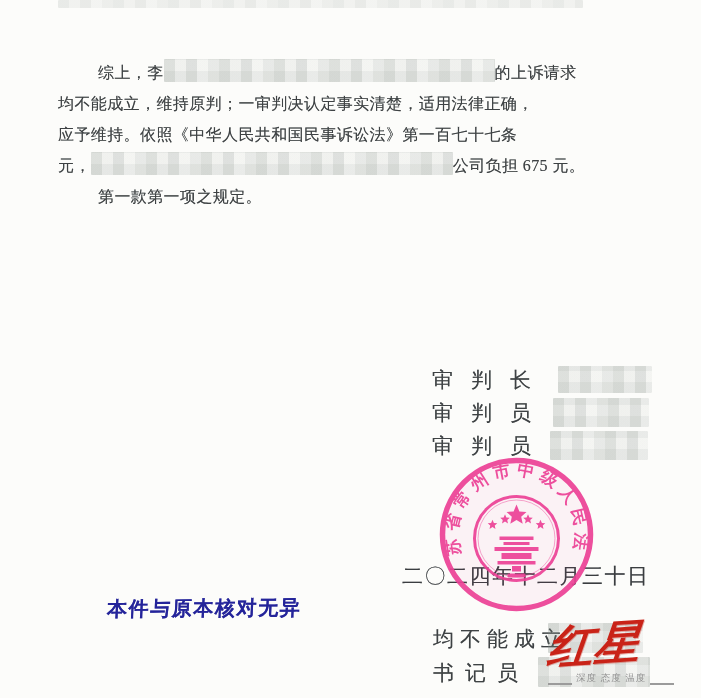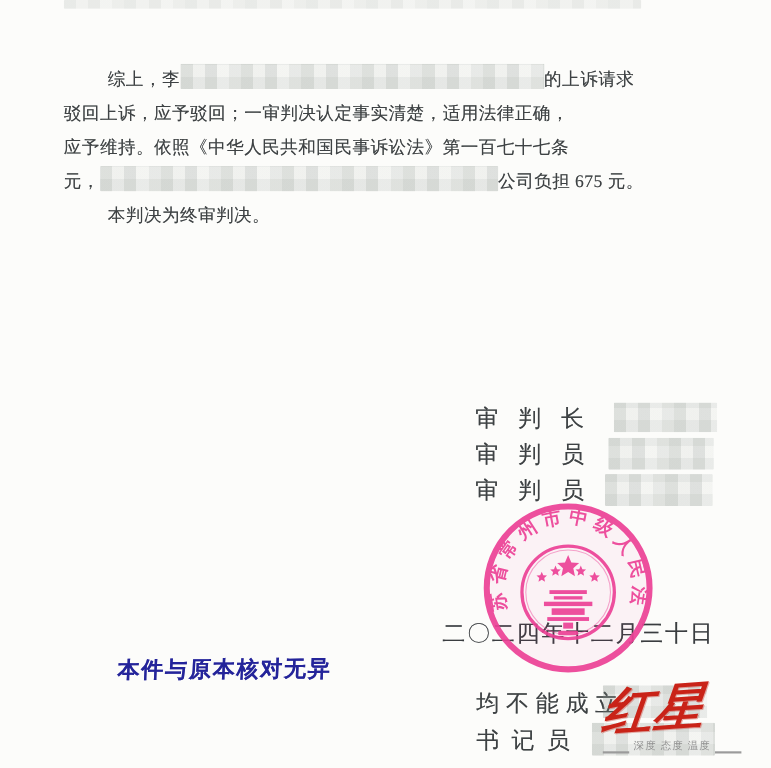--- a/index.html
+++ b/index.html
@@ -62,24 +62,24 @@
 </style>
 </head>
 <body>
 
 <div class="page">
 
   <div class="mosaic top-strip"></div>
 
   <div class="body-text">
     <div class="line indent"><span>综上，李</span><span class="mosaic m-inline" style="width:331px;"></span><span>的上诉请求</span></div>
-    <div class="line">驳回上诉，应予驳回；一审判决认定事实清楚，适用法律正确，</div>
+    <div class="line">均不能成立，维持原判；一审判决认定事实清楚，适用法律正确，</div>
     <div class="line">应予维持。依照《中华人民共和国民事诉讼法》第一百七十七条</div>
     <div class="line"><span>元，</span><span class="mosaic m-inline" style="width:362px;"></span><span>公司负担 675 元。</span></div>
-    <div class="line indent">本判决为终审判决。</div>
+    <div class="line indent">第一款第一项之规定。</div>
   </div>
 
   <div class="sig-row ls18" style="top:366px;">审判长</div>
   <div class="mosaic m-abs" style="left:558px; top:366px; width:94px; height:27px;"></div>
 
   <div class="sig-row ls18" style="top:399px;">审判员</div>
   <div class="mosaic m-abs" style="left:553px; top:398px; width:96px; height:29px;"></div>
 
   <div class="sig-row ls18" style="top:432px;">审判员</div>
   <div class="mosaic m-abs" style="left:550px; top:431px; width:98px; height:29px;"></div>

